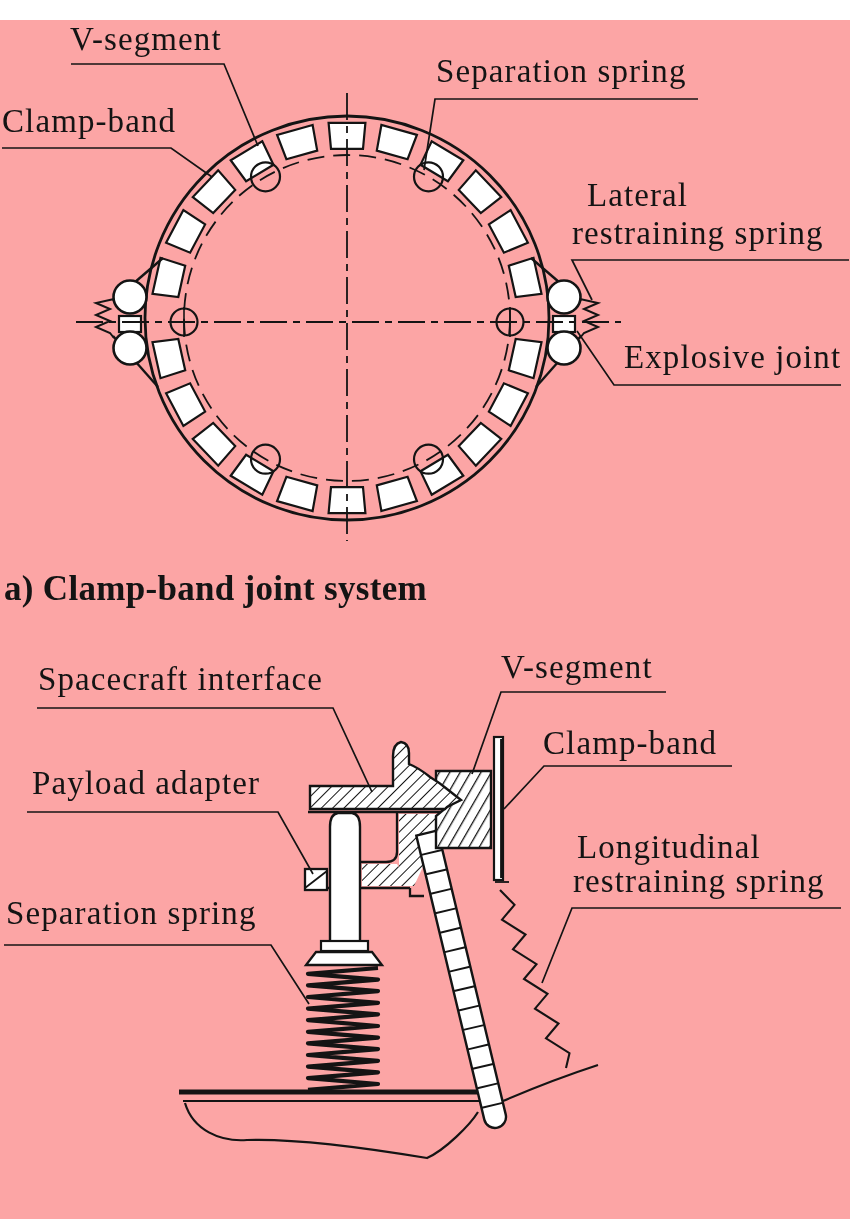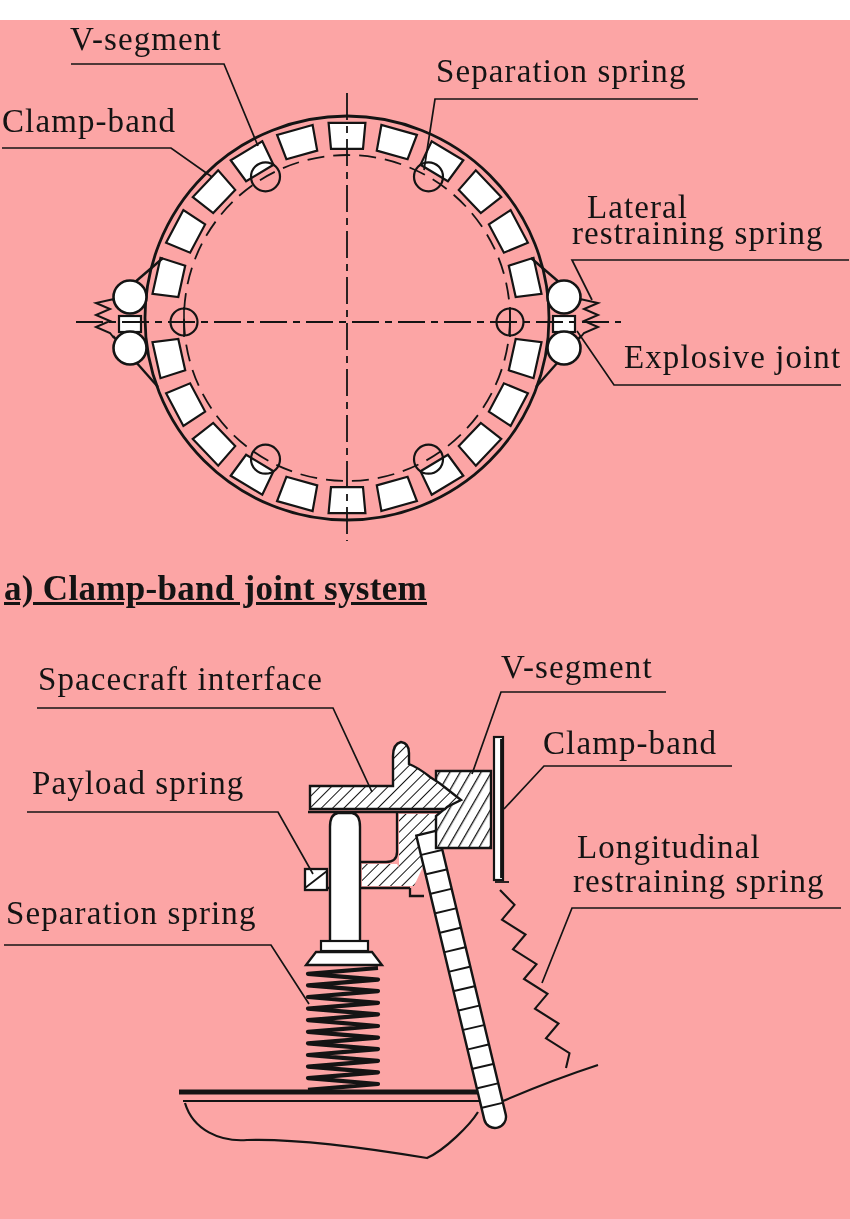--- a/index.html
+++ b/index.html
@@ -1,20 +1,20 @@
 <!DOCTYPE html>
 <html><head>
 <meta charset="utf-8">
 <style>
   html,body{margin:0;padding:0;background:#fff;}
   .canvas{position:relative;width:850px;height:1219px;background:#fca5a5;overflow:hidden;
           font-family:"Liberation Serif", serif;color:#141414;margin-top:20px;}
   .canvas svg{position:absolute;left:0;top:0;}
   .lbl{position:absolute;font-size:33px;line-height:34px;letter-spacing:1.1px;white-space:nowrap;}
-  .cap{position:absolute;font-size:35px;line-height:36px;font-weight:bold;letter-spacing:.3px;white-space:nowrap;text-decoration:underline;}
+  .cap{position:absolute;font-size:35px;line-height:36px;font-weight:bold;letter-spacing:.3px;white-space:nowrap;}
 </style>
 </head>
 <body>
 
 <div class="canvas">
 
 <svg id="fig" width="850" height="1219" viewBox="0 0 850 1219">
   <defs>
     <pattern id="h45" patternUnits="userSpaceOnUse" width="8" height="8" patternTransform="rotate(45)">
       <rect width="8" height="8" fill="#ffffff"></rect>
@@ -153,26 +153,26 @@
       <polyline points="841,888 572,888 542,963"></polyline>
       <polyline points="27,792 278,792 313,854"></polyline>
       <polyline points="4,925 271,925 309,984"></polyline>
     </g>
   </g>
 </svg>
 
 <div class="lbl" style="left:70px;top:2px">V-segment</div>
 <div class="lbl" style="left:2px;top:84px">Clamp-band</div>
 <div class="lbl" style="left:436px;top:34px">Separation spring</div>
-<div class="lbl" style="left:587px;top:170px">Lateral</div>
+<div class="lbl" style="left:587px;top:158px">Lateral</div>
 <div class="lbl" style="left:572px;top:196px">restraining spring</div>
 <div class="lbl" style="left:624px;top:320px">Explosive joint</div>
 <div class="cap" style="left:4px;top:551px">a) Clamp-band joint system</div>
 
 <div class="lbl" style="left:38px;top:642px">Spacecraft interface</div>
 <div class="lbl" style="left:501px;top:630px">V-segment</div>
 <div class="lbl" style="left:543px;top:706px">Clamp-band</div>
-<div class="lbl" style="left:32px;top:746px">Payload spring</div>
+<div class="lbl" style="left:32px;top:746px">Payload adapter</div>
 <div class="lbl" style="left:6px;top:876px">Separation spring</div>
 <div class="lbl" style="left:577px;top:810px">Longitudinal</div>
 <div class="lbl" style="left:573px;top:844px">restraining spring</div>
 
 </div>
 
 </body></html>

